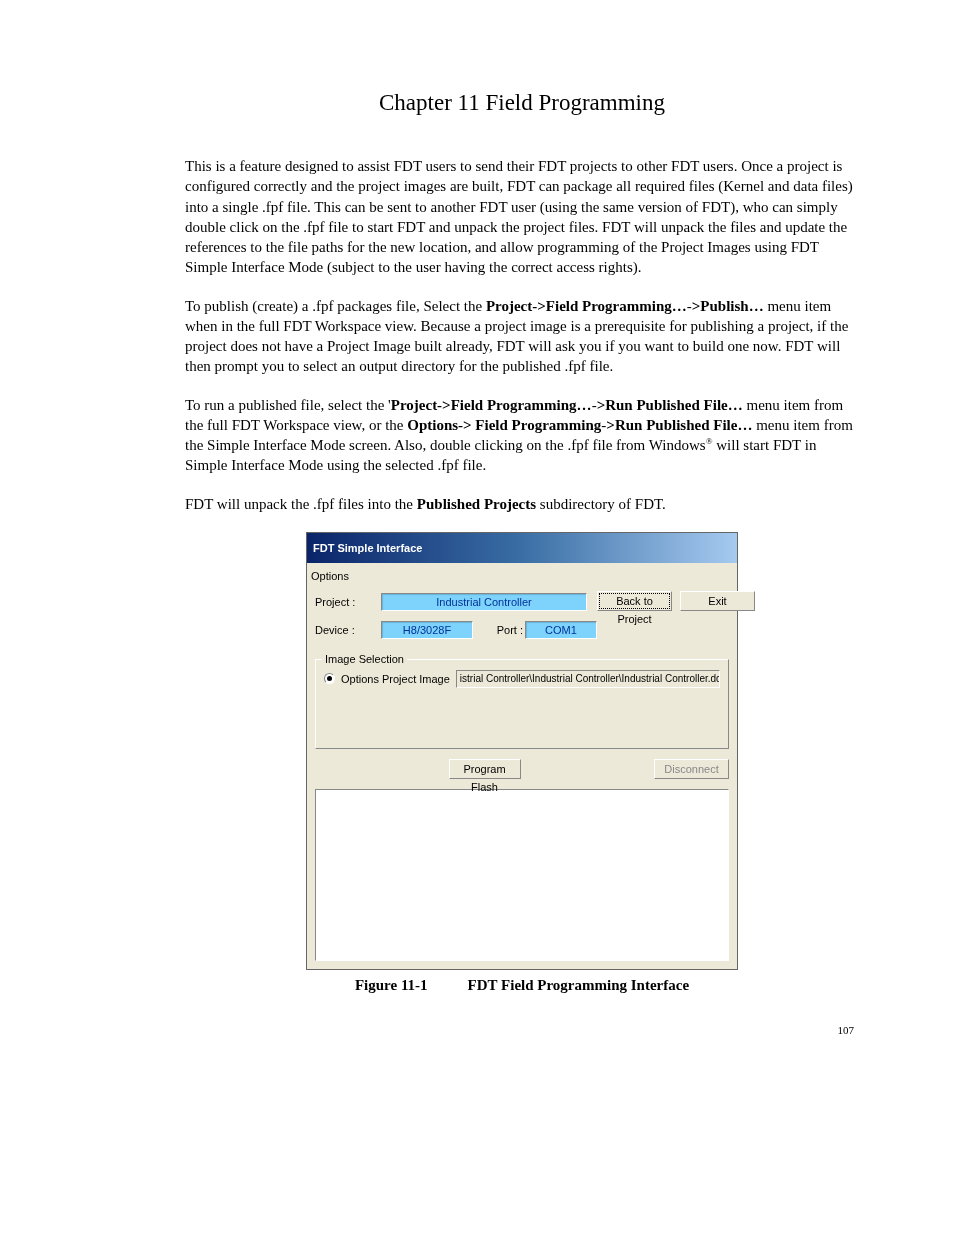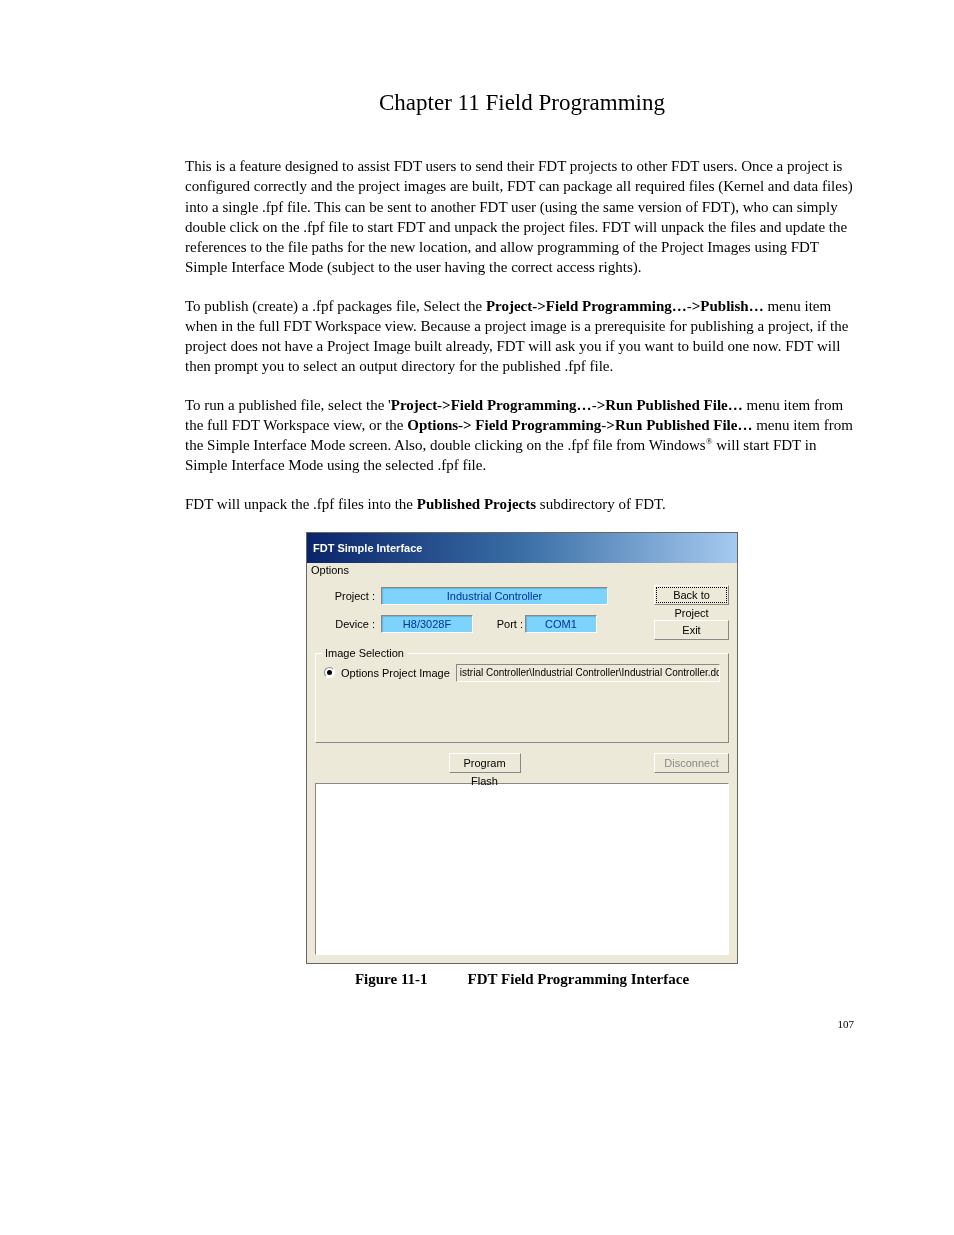--- a/index.html
+++ b/index.html
@@ -57,35 +57,34 @@
   .fdt-titlebar {
     background: linear-gradient(to right, #0a246a 0%, #3a6ea5 50%, #a6caf0 100%);
     color: #fff;
     font-weight: bold;
     padding: 8px 6px;
     font-size: 11px;
     height: 14px;
     line-height: 14px;
   }
   .fdt-menubar {
-    padding: 1px 6px 3px 4px;
+    padding: 7px 6px 3px 4px;
     font-size: 11px;
     color: #000;
   }
   .fdt-body {
     padding: 6px 8px 8px 8px;
   }
   .row {
     display: flex;
     align-items: center;
     margin-bottom: 10px;
   }
   .lblcell {
     width: 60px;
-    text-align: right;
     padding-right: 6px;
     font-size: 11px;
   }
   .val-inset {
     border: 1px solid #888;
     border-right-color: #fff;
     border-bottom-color: #fff;
     background: #7dd3fc;
     height: 16px;
     line-height: 16px;
@@ -94,22 +93,22 @@
     font-size: 11px;
     box-shadow: inset 1px 1px 1px rgba(0,0,0,0.15);
   }
   .proj-val { flex: 1; margin-right: 10px; max-width: 225px; }
   .dev-val  { width: 90px; }
   .port-lbl { width: 50px; text-align: right; padding-right: 2px; font-size: 11px; }
   .port-val { width: 70px; }
   .rightcol {
     margin-left: auto;
     display: flex;
-    flex-direction: column;
-    gap: 15px;
+    flex-direction: row;
+    gap: 8px;
   }
   .win-btn {
     border: 1px solid #888;
     border-top-color: #fff;
     border-left-color: #fff;
     background: #ece9d8;
     width: 75px;
     height: 20px;
     line-height: 18px;
     text-align: center;

